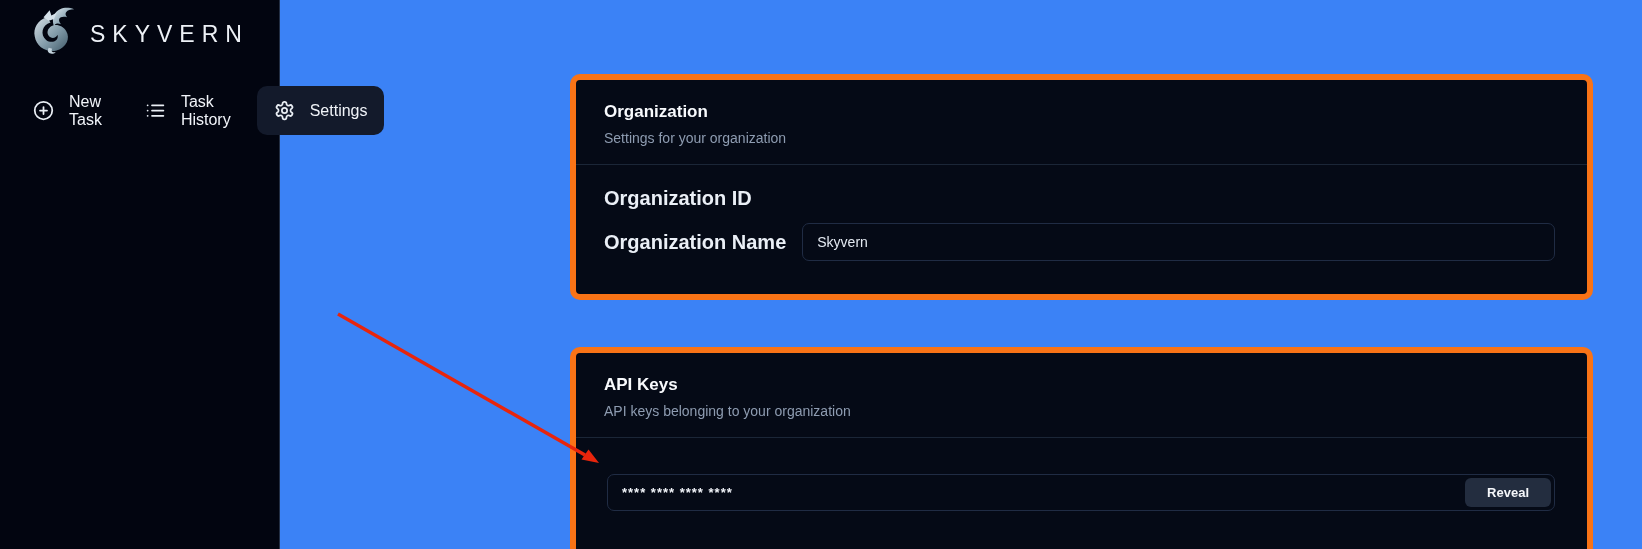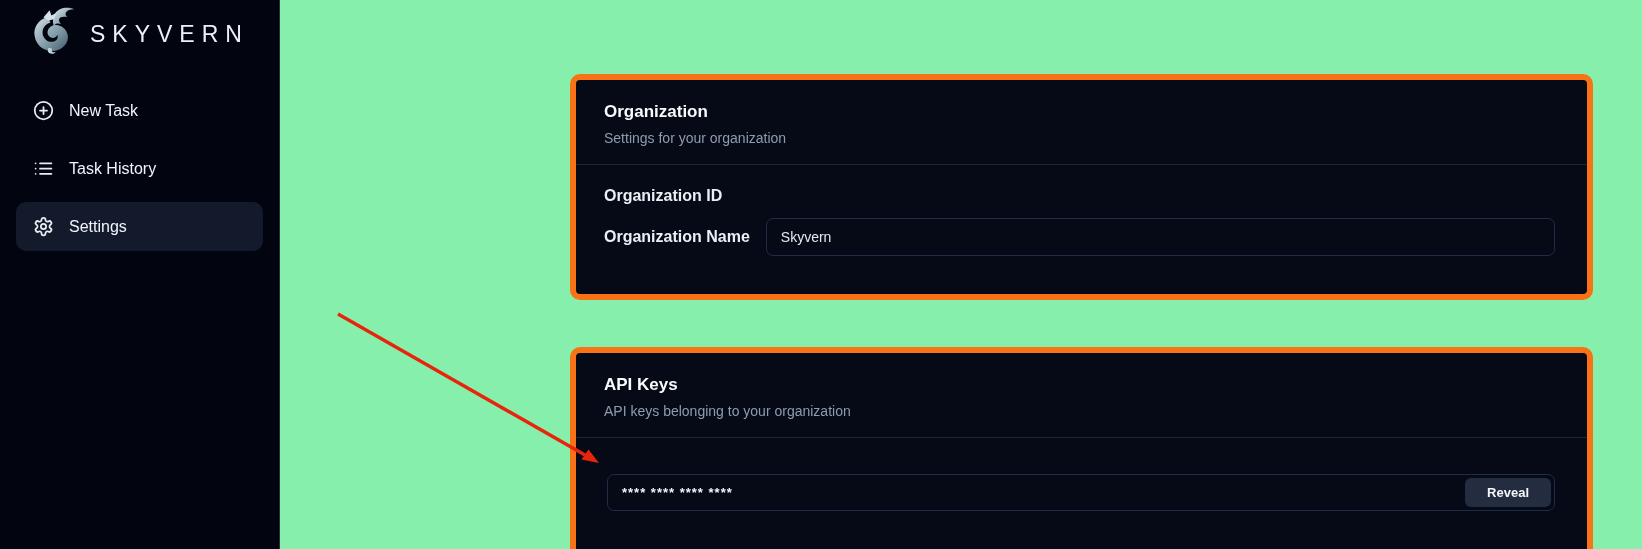--- a/index.html
+++ b/index.html
@@ -1,44 +1,44 @@
 <!DOCTYPE html>
 <html><head>
 <meta charset="utf-8">
 <style>
   html,body{margin:0;padding:0;}
   body{font-family:"Liberation Sans", sans-serif;}
-  .screen{position:relative;width:1642px;height:549px;background:#86efac;overflow:hidden;}
+  .screen{position:relative;width:1642px;height:549px;background:#3b82f6;overflow:hidden;}
 
   
   .sidebar{position:absolute;left:0;top:0;width:280px;height:549px;
            background:#020510;border-right:1px solid #232f44;box-sizing:border-box;}
   .brand{display:flex;align-items:center;gap:8px;padding:2px 0 0 26px;height:60px;cursor:pointer;}
   .brand svg{width:56px;height:56px;flex:0 0 auto;}
   .brand-name{color:#edf1f6;font-size:23px;font-weight:400;letter-spacing:7px;margin-top:4px;}
-  .nav{margin-top:24px;padding:0 16px;display:flex;flex-direction:column;gap:9px;}
+  .nav{margin-top:24px;padding:0 16px;display:flex;flex-direction:row;gap:9px;}
   .nav-item{display:flex;align-items:center;gap:15px;height:49px;padding:0 17px;
             border-radius:10px;color:#f1f4f9;font-size:16px;cursor:pointer;}
   .nav-item.active{background:#131a2b;}
   .nav-icon{width:21px;height:21px;display:flex;align-items:center;justify-content:center;}
   .nav-icon svg{width:21px;height:21px;stroke:#e9eef4;stroke-width:2;fill:none;
                 stroke-linecap:round;stroke-linejoin:round;}
 
   
   .card{position:absolute;left:570px;width:1023px;background:#050a16;
         border:6px solid #f97316;border-radius:10px;box-sizing:border-box;}
   .card-org{top:74px;height:226px;}
   .card-api{top:347px;height:221px;}
   .card-header{padding:22px 28px 18px 28px;}
   .card-title{color:#f8fafd;font-size:17px;font-weight:700;}
   .card-sub{margin-top:8px;color:#8e9cb1;font-size:14px;}
   .card-divider{height:1px;background:#1b2637;}
   .card-body{padding:22px 32px 0 28px;}
   .field-row{display:flex;align-items:center;gap:16px;margin-bottom:13px;}
-  .field-label{color:#eaeff6;font-size:16px;font-weight:700;white-space:nowrap;}
+  .field-label{color:#eaeff6;font-size:20px;font-weight:700;white-space:nowrap;}
   .text-input{flex:1;height:38px;box-sizing:border-box;background:transparent;
               border:1px solid #202c44;border-radius:7px;color:#e3e9f1;font-size:14px;
               padding:0 14px;font-family:"Liberation Sans", sans-serif;outline:none;}
   .api-body{padding:36px 32px 0 31px;}
   .key-wrap{position:relative;}
   .key-input{width:100%;height:37px;box-sizing:border-box;background:transparent;
              border:1px solid #202c44;border-radius:7px;color:#f2f5fa;font-size:13px;
              font-weight:700;letter-spacing:1px;padding:0 80px 0 14px;
              font-family:"Liberation Sans", sans-serif;outline:none;}
   .reveal-btn{position:absolute;right:4px;top:4px;height:29px;padding:0 22px;

